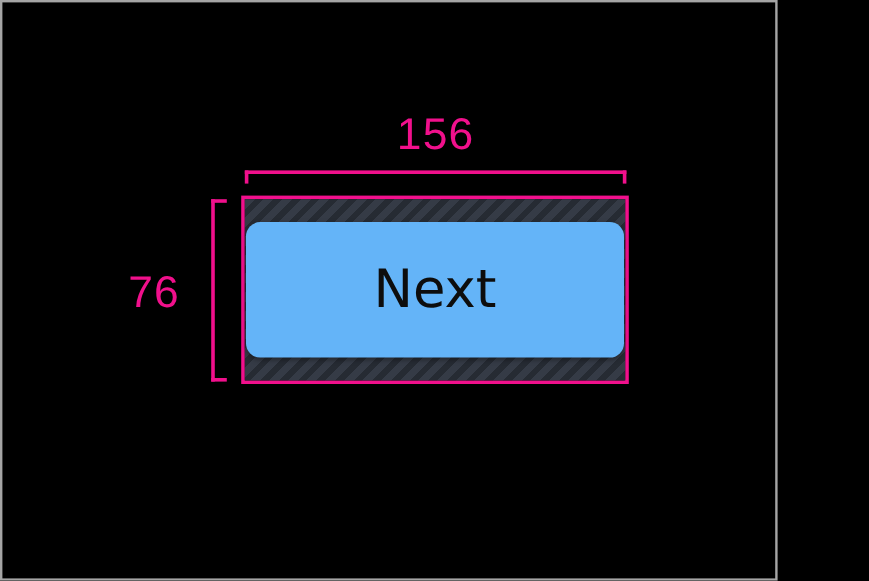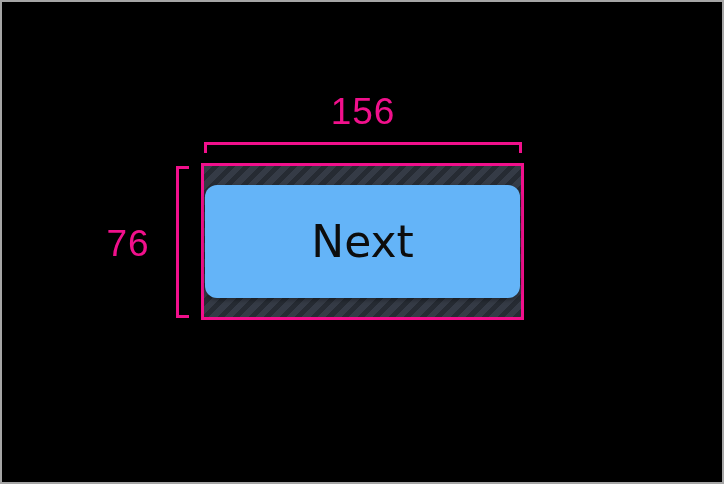--- a/index.html
+++ b/index.html
@@ -1,39 +1,39 @@
 <!DOCTYPE html>
 <html style="--accent: #F1108C; --canvas-bg: #000000; --frame-border: #A5A5A5; --button-bg: #64B4F8; --button-text: #0D0D0D; --hatch-base: #353B46; --hatch-stripe: #262B33;"><head>
 <meta charset="utf-8">
 <style>
   html,body{margin:0;padding:0;background:#000;}
   .frame{
     position:relative;
-    width:724px;height:484px;
+    width:648px;height:484px;
     box-sizing:border-box;
     background:var(--canvas-bg,#000000);
     border:2px solid var(--frame-border,#A5A5A5);
     overflow:hidden;
     font-family:"Liberation Sans",sans-serif;
   }
   .dim-label{
     position:absolute;
     color:var(--accent,#F1108C);
     font-size:37px;
     line-height:37px;
     letter-spacing:1px;
     user-select:none;
   }
   .width-label{
     left:202px;top:91px;width:318px;
     text-align:center;
   }
   .height-label{
-    left:94px;top:223px;width:64px;
-    text-align:center;
+    left:84px;top:223px;width:64px;
+    text-align:right;
   }
   .bracket-h{
     position:absolute;
     left:202px;top:140px;
     width:318px;height:11px;
     box-sizing:border-box;
     border:3px solid var(--accent,#F1108C);
     border-bottom:none;
   }
   .bracket-v{

